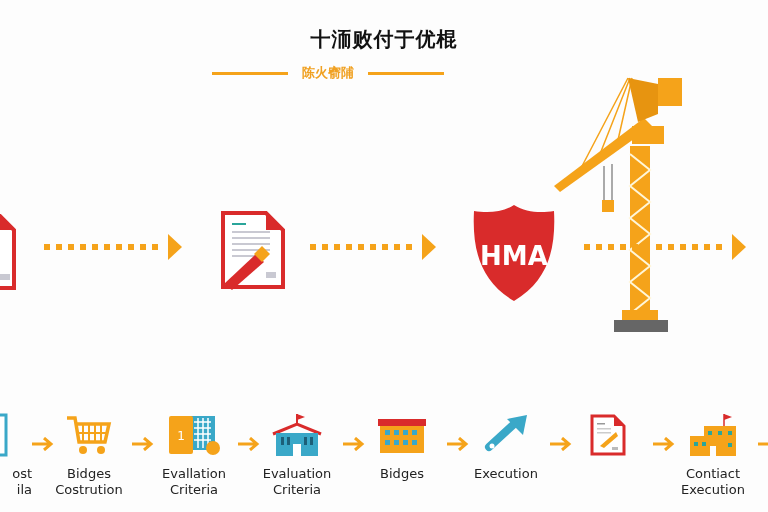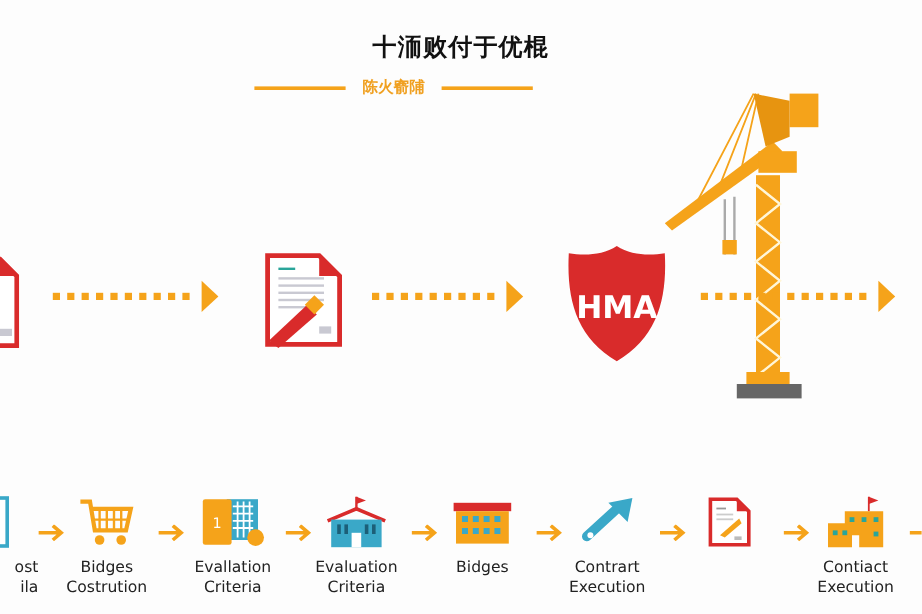--- a/index.html
+++ b/index.html
@@ -245,21 +245,20 @@
 
 <div class="step" style="left:456px;">
   <div class="icon">
     <svg width="46" height="44" viewBox="0 0 46 44">
       <path d="M6 34 L30 12" stroke="#3aa8c8" stroke-width="8" stroke-linecap="round"></path>
       <path d="M24 6 L44 2 L40 22 Z" fill="#3aa8c8"></path>
       <circle cx="9" cy="33" r="2.5" fill="#fff"></circle>
     </svg>
   </div>
   <div class="label">
-    <div>Contrart</div>
     <div>Execution</div>
   </div>
 </div>
 
 <div class="sarrow" style="left:550px;">
   <svg width="22" height="14" viewBox="0 0 22 14">
       <path d="M0 7 H18 M12 1 L19 7 L12 13" stroke="#f5a31a" stroke-width="3" fill="none"></path>
     </svg>
 </div>
 

